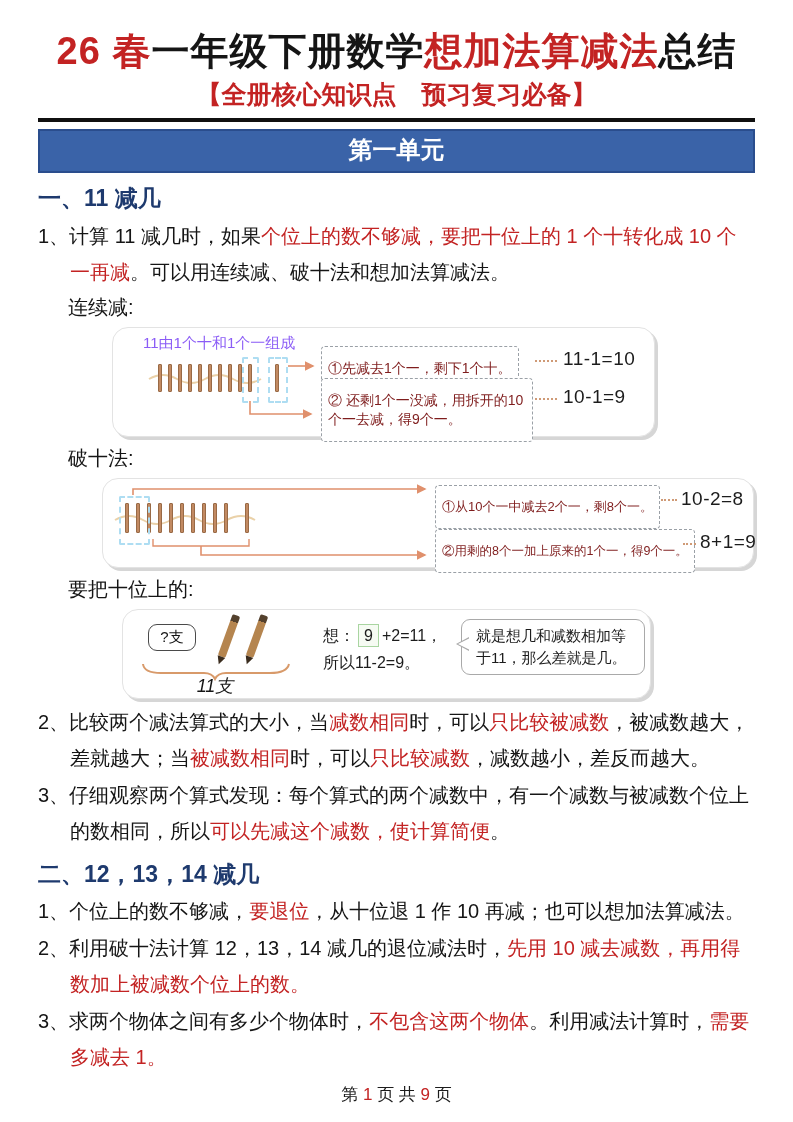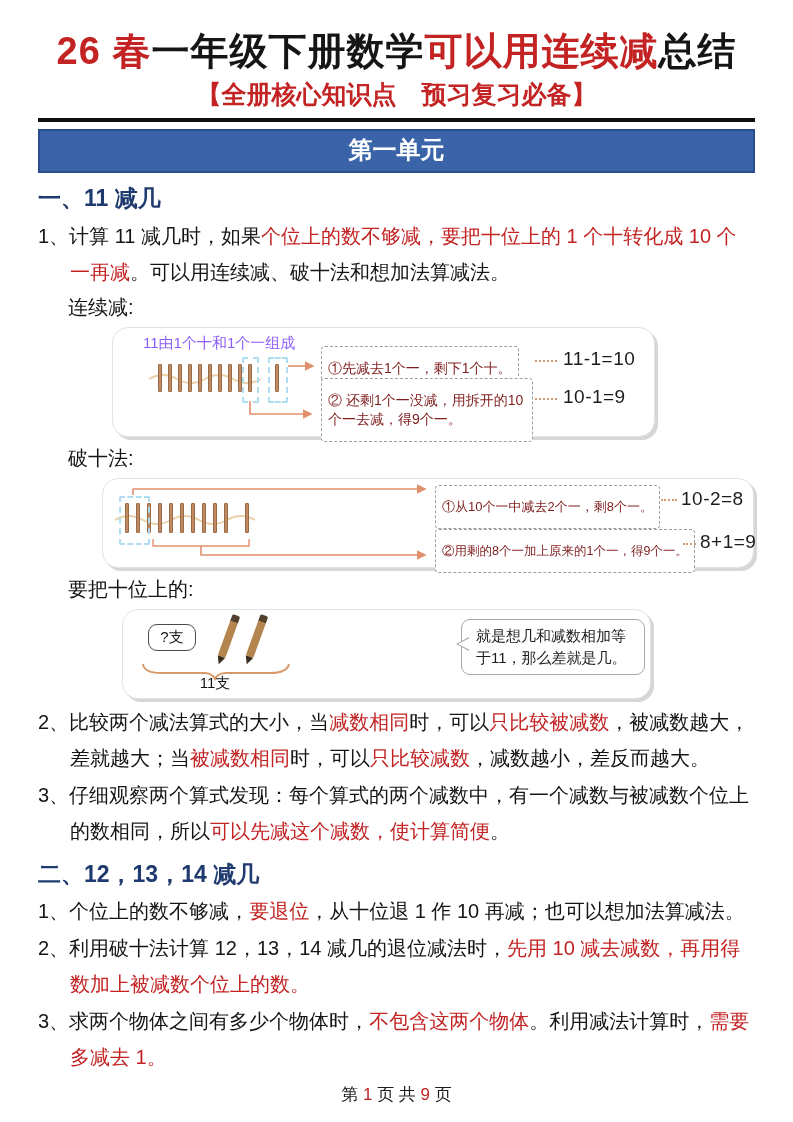--- a/index.html
+++ b/index.html
@@ -39,38 +39,38 @@
   .leader{position:absolute;border-top:2px dotted #cf9a76;}
   .result{position:absolute;font-size:19px;color:#1c1c1c;letter-spacing:.5px;}
   
   .qbox{position:absolute;border:1.6px solid #4a4a4a;border-radius:9px;font-size:15px;
         display:flex;align-items:center;justify-content:center;}
   .pencil{position:absolute;width:8px;height:44px;border-radius:2px;
           background:linear-gradient(#54412d 0 7px,#b5854f 7px 100%);transform:rotate(20deg);}
   .pencil::after{content:"";position:absolute;bottom:-8px;left:0;
           border-left:4px solid transparent;border-right:4px solid transparent;
           border-top:8px solid #3a2c1e;}
-  .count-label{position:absolute;font-size:15px;text-align:center;}
+  .count-label{position:absolute;font-size:18px;text-align:center;font-style:italic;}
   .think{position:absolute;font-size:16px;line-height:27px;color:#1c1c1c;}
   .green-num{display:inline-block;border:1.5px solid #a9d5a1;background:#f6fbf3;
              padding:0 5px;margin:0 3px;line-height:21px;}
   .bubble{position:absolute;border:1.3px solid #a9a9a9;border-radius:9px;background:#fff;
           padding:5px 14px;font-size:15px;line-height:22px;color:#1c1c1c;}
   .bubble::before{content:"";position:absolute;left:-13px;top:17px;border:7px solid transparent;
           border-right:13px solid #a9a9a9;}
   .bubble::after{content:"";position:absolute;left:-10px;top:18px;border:6px solid transparent;
           border-right:12px solid #fff;}
   .footer{position:absolute;bottom:16px;left:0;right:0;text-align:center;font-size:17px;color:#1c1c1c;}
 </style>
 </head>
 <body>
 
 <div class="page">
 
-  <div class="title"><span class="r">26 春</span><span>一年级下册数学</span><span class="r">可以用连续减</span><span>总结</span></div>
+  <div class="title"><span class="r">26 春</span><span>一年级下册数学</span><span class="r">想加法算减法</span><span>总结</span></div>
   <div class="subtitle">【全册核心知识点　预习复习必备】</div>
   <div class="rule"></div>
   <div class="banner">第一单元</div>
 
   <div class="sec">一、11 减几</div>
 
   <div class="item"><span>1、计算 11 减几时，如果</span><span class="r">个位上的数不够减，要把十位上的 1 个十转化成 10 个一再减</span><span>。可以用连续减、破十法和想加法算减法。</span></div>
 
   <div class="mlabel">连续减:</div>
 
@@ -152,20 +152,24 @@
   <div class="mlabel">要把十位上的:</div>
 
   <div class="illus" id="box3">
     <svg class="svg-layer" viewBox="0 0 527 88">
       <path d="M20,54 Q21,63 38,63 L81,63 Q89,63 92,69 Q95,63 103,63 L147,63 Q164,63 166,54" fill="none" stroke="#d89a6a" stroke-width="2"></path>
     </svg>
     <div class="qbox" style="left:25px;top:14px;width:46px;height:25px;">?支</div>
     <div class="pencil" style="left:102px;top:4px;"></div>
     <div class="pencil" style="left:130px;top:4px;"></div>
     <div class="count-label" style="left:42px;top:64px;width:100px;">11支</div>
+    <div class="think" style="left:200px;top:12px;">
+      <div><span>想：</span><span class="green-num">9</span><span>+2=11，</span></div>
+      <div>所以11-2=9。</div>
+    </div>
     <div class="bubble" style="left:338px;top:9px;width:154px;">
       <div>就是想几和减数相加等</div>
       <div>于11，那么差就是几。</div>
     </div>
   </div>
 
   <div class="item"><span>2、比较两个减法算式的大小，当</span><span class="r">减数相同</span><span>时，可以</span><span class="r">只比较被减数</span><span>，被减数越大，差就越大；当</span><span class="r">被减数相同</span><span>时，可以</span><span class="r">只比较减数</span><span>，减数越小，差反而越大。</span></div>
   <div class="item"><span>3、仔细观察两个算式发现：每个算式的两个减数中，有一个减数与被减数个位上的数相同，所以</span><span class="r">可以先减这个减数，使计算简便</span><span>。</span></div>
 
   <div class="sec">二、12，13，14 减几</div>

